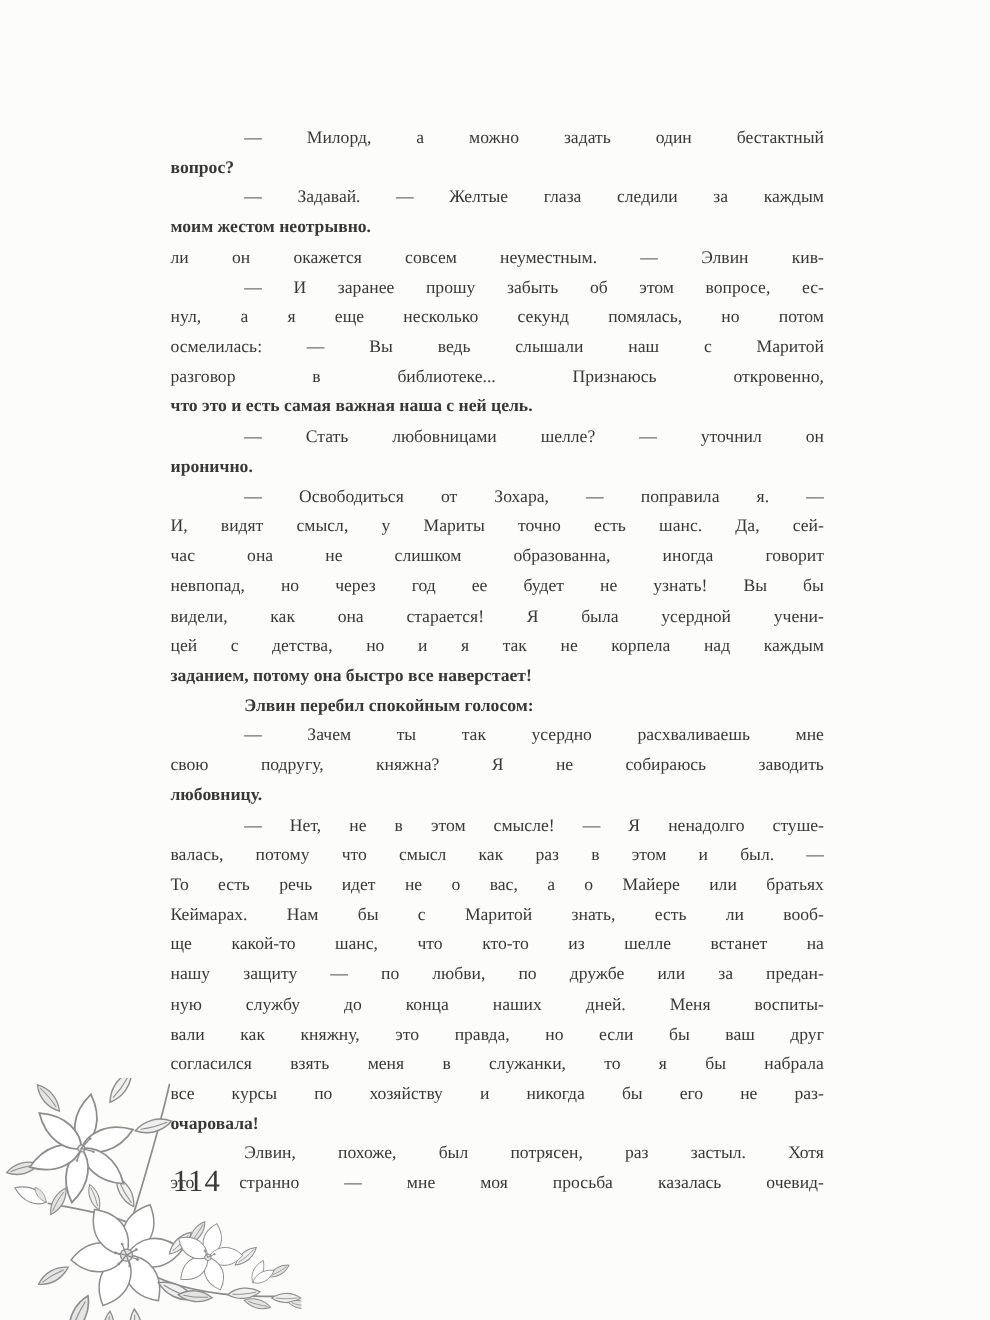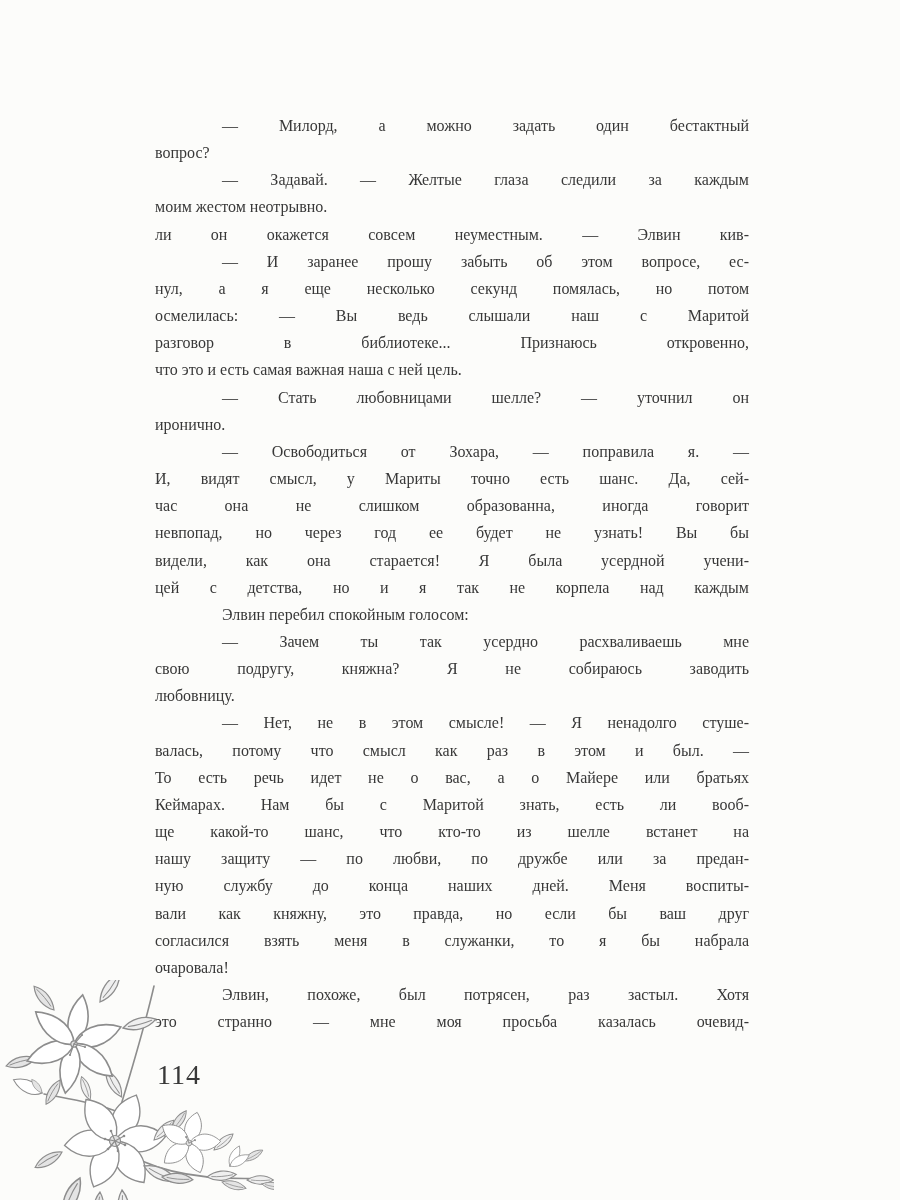--- a/index.html
+++ b/index.html
@@ -18,21 +18,21 @@
   .text-block{
     position:absolute;left:155px;top:112px;width:594px;
     font-size:16px;line-height:27.15px;color:var(--text);
   }
   .line{
     text-align:justify;
     text-align-last:justify;
     white-space:normal;
   }
   .line.first{padding-left:67px;}
-  .line.endline{text-align-last:left;}
+  .line.endline{text-align-last:left;font-weight:bold;}
   .page-number{
     position:absolute;left:157px;top:1061px;
     font-size:28px;line-height:27px;color:var(--text);
     letter-spacing:1px;
   }
   .ornament{
     position:absolute;left:2px;top:980px;width:272px;height:220px;
   }
   .ornament path,.ornament circle,.ornament line{
     stroke:var(--orn);
@@ -64,33 +64,35 @@
       <div class="line">разговор в библиотеке... Признаюсь откровенно,</div>
       <div class="line endline">что это и есть самая важная наша с ней цель.</div>
       <div class="line first">— Стать любовницами шелле? — уточнил он</div>
       <div class="line endline">иронично.</div>
       <div class="line first">— Освободиться от Зохара, — поправила я. —</div>
       <div class="line">И, видят смысл, у Мариты точно есть шанс. Да, сей-</div>
       <div class="line">час она не слишком образованна, иногда говорит</div>
       <div class="line">невпопад, но через год ее будет не узнать! Вы бы</div>
       <div class="line">видели, как она старается! Я была усердной учени-</div>
       <div class="line">цей с детства, но и я так не корпела над каждым</div>
+      <div class="line endline">заданием, потому она быстро все наверстает!</div>
       <div class="line first endline">Элвин перебил спокойным голосом:</div>
       <div class="line first">— Зачем ты так усердно расхваливаешь мне</div>
       <div class="line">свою подругу, княжна? Я не собираюсь заводить</div>
       <div class="line endline">любовницу.</div>
       <div class="line first">— Нет, не в этом смысле! — Я ненадолго стуше-</div>
       <div class="line">валась, потому что смысл как раз в этом и был. —</div>
       <div class="line">То есть речь идет не о вас, а о Майере или братьях</div>
       <div class="line">Кеймарах. Нам бы с Маритой знать, есть ли вооб-</div>
       <div class="line">ще какой-то шанс, что кто-то из шелле встанет на</div>
       <div class="line">нашу защиту — по любви, по дружбе или за предан-</div>
       <div class="line">ную службу до конца наших дней. Меня воспиты-</div>
       <div class="line">вали как княжну, это правда, но если бы ваш друг</div>
       <div class="line">согласился взять меня в служанки, то я бы набрала</div>
+      <div class="line">все курсы по хозяйству и никогда бы его не раз-</div>
       <div class="line endline">очаровала!</div>
       <div class="line first">Элвин, похоже, был потрясен, раз застыл. Хотя</div>
       <div class="line">это странно — мне моя просьба казалась очевид-</div>
     </div>
 
   <div class="page-number">114</div>
 
   <svg class="ornament" viewBox="0 0 272 220" aria-hidden="true">
     <defs>
       <path id="leafP" d="M0 0 C6 -9 7 -21 0 -31 C-7 -21 -6 -9 0 0 Z"></path>

